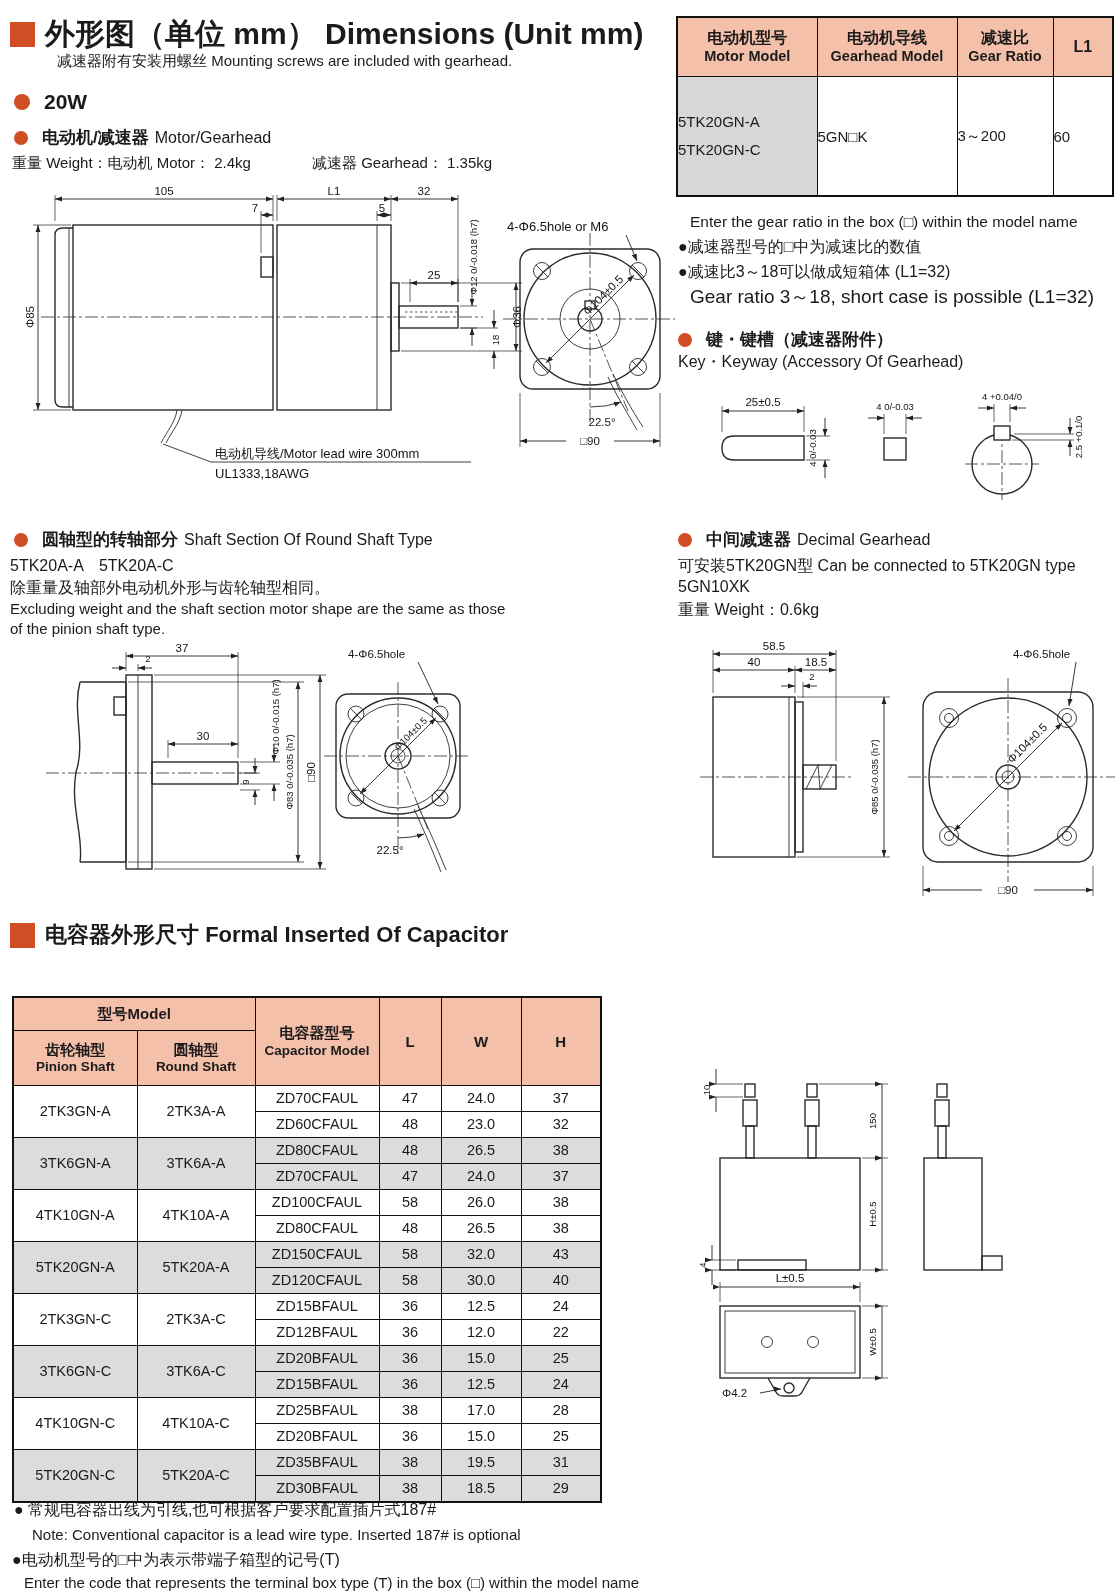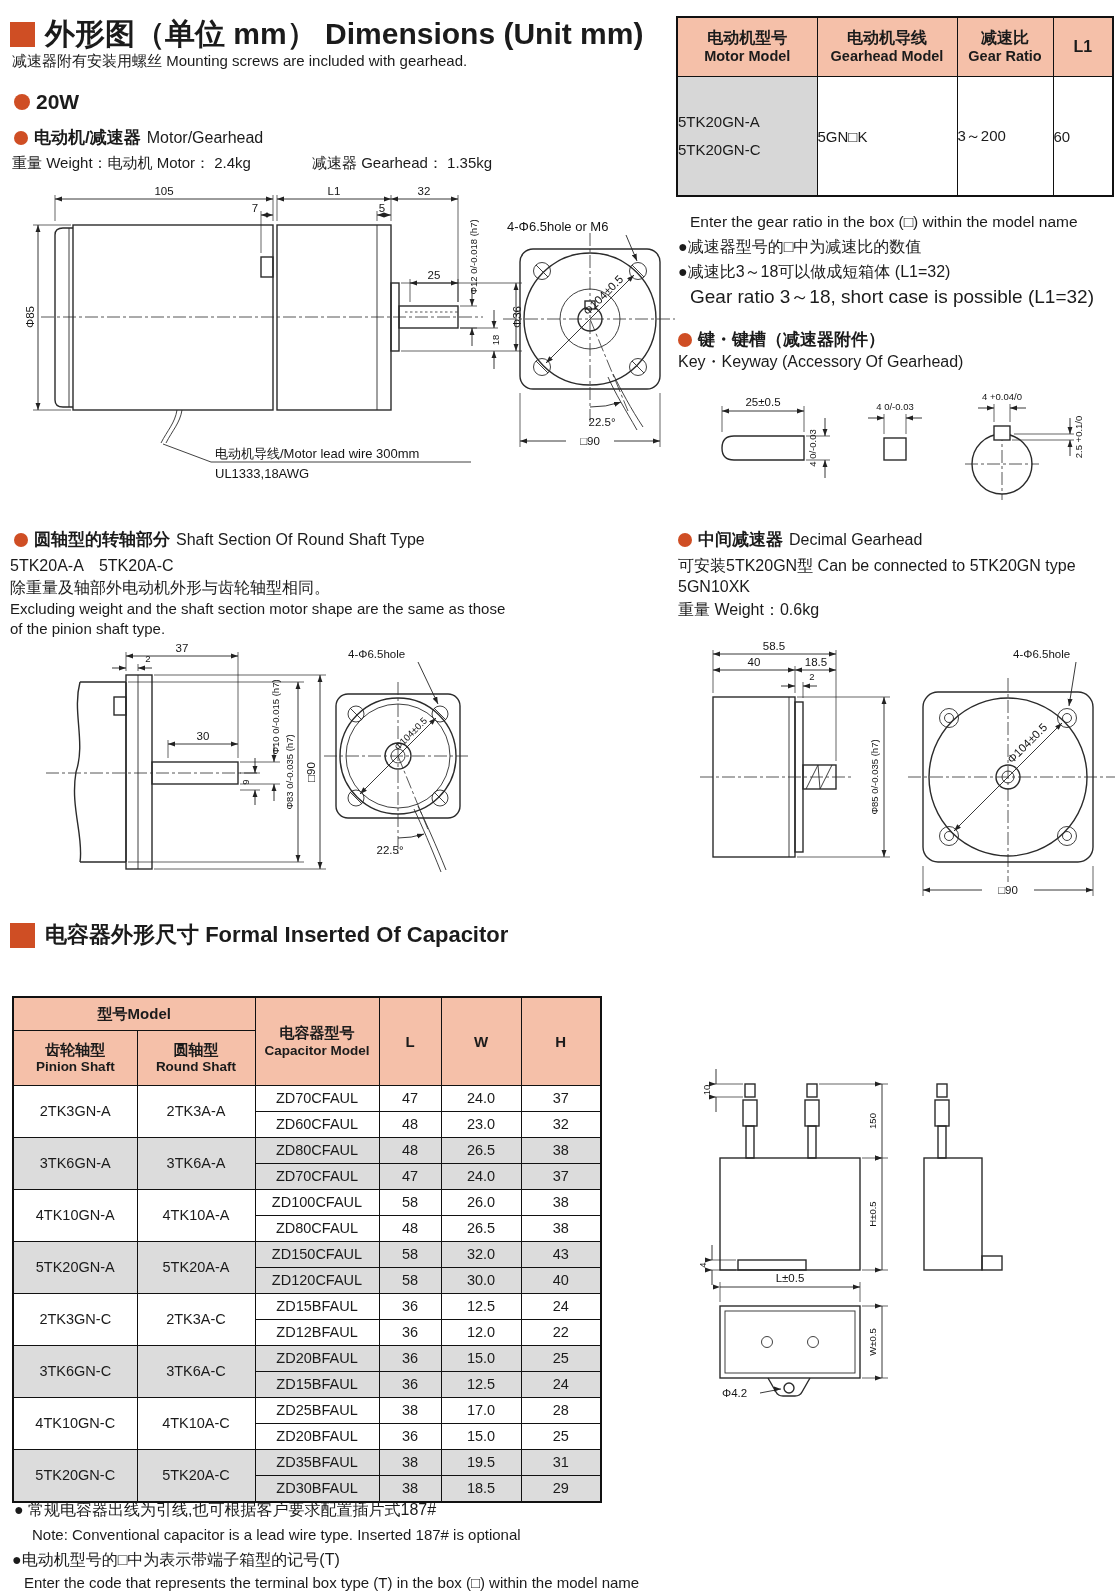--- a/index.html
+++ b/index.html
@@ -4,24 +4,24 @@
 <style>
   :root{ --accent:#cf4e24; --pink:#f5c0a9; --gray:#d7d7d7; --shade:#dcdcdc; --ink:#1b1b1b; }
   html,body{margin:0;padding:0;background:#fff;}
   .canvas{position:relative;width:1120px;height:1596px;background:#fff;overflow:hidden;
           font-family:"Liberation Sans","DejaVu Sans",sans-serif;color:var(--ink);}
   .abs{position:absolute;}
   .title-row{display:flex;align-items:center;gap:10px;}
   .title-sq{width:25px;height:25px;background:var(--accent);flex:none;}
   .h1{font-size:30px;font-weight:bold;white-space:nowrap;}
   .h1 .en{font-weight:bold;}
-  .sub{font-size:15px;}
+  .sub{font-size:15px;margin-left:45px;}
   .dot{width:16px;height:16px;border-radius:50%;background:var(--accent);flex:none;}
   .dot.sm{width:14px;height:14px;}
-  .brow{display:flex;align-items:center;gap:6px;}
+  .brow{display:flex;align-items:center;gap:14px;}
   .h2{font-size:21px;font-weight:bold;}
   .h3zh{font-size:17px;font-weight:bold;}
   .h3en{font-size:16px;font-weight:normal;margin-left:6px;}
   .txt15{font-size:15px;} .txt16{font-size:16px;}
   table{border-collapse:collapse;}
   .model-table{width:436px;border:2.5px solid #111;table-layout:fixed;}
   .model-table th,.model-table td{border:1.5px solid #111;padding:0;}
   .model-table thead th{background:var(--pink);height:58px;}
   .model-table .zh{font-size:16px;font-weight:bold;display:block;line-height:1.25;}
   .model-table .en{font-size:14.5px;font-weight:bold;display:block;line-height:1.2;}

